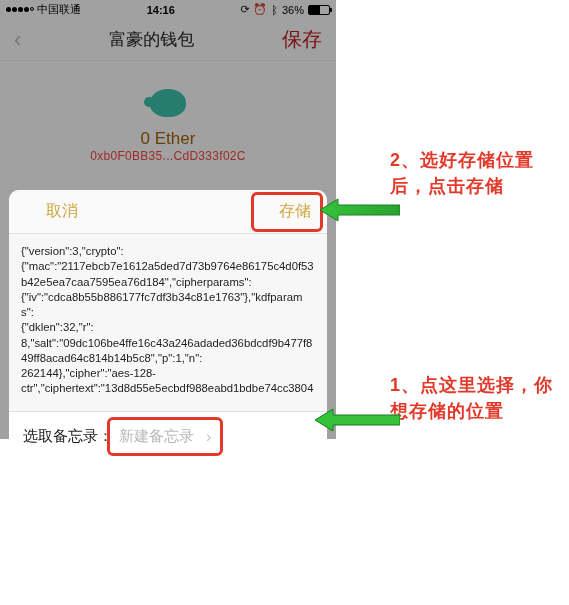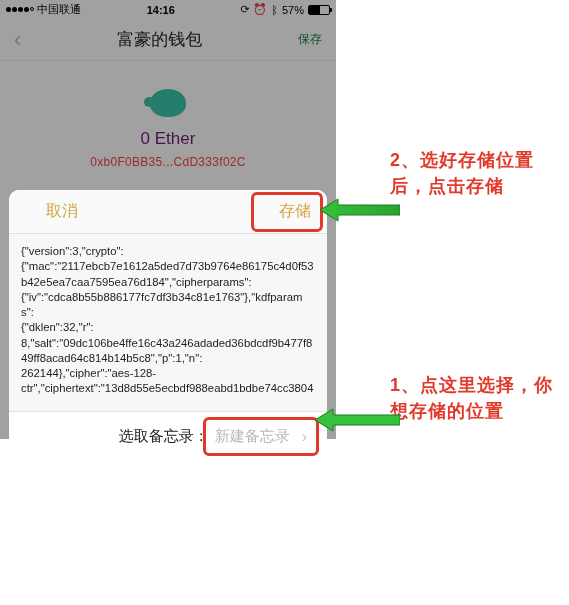--- a/index.html
+++ b/index.html
@@ -42,26 +42,26 @@
     height: 42px;
     background: #f7f7f7;
     display: flex;
     align-items: center;
     justify-content: space-between;
     padding: 0 14px;
     border-bottom: 1px solid #e8e8e8;
   }
   .nav-back { color: #b8b8b8; font-size: 22px; }
   .nav-title { font-size: 17px; color: #222; font-weight: 500; }
-  .nav-save { font-size: 12px; color: #15803d; }
+  .nav-save { font-size: 20px; color: #b91c1c; }
   
   .wallet-area { text-align: center; padding-top: 28px; }
   .blob { width: 36px; height: 28px; background: #3bbfa8; border-radius: 50% 50% 45% 45%; margin: 0 auto 12px; position: relative; }
   .blob::before { content:''; position:absolute; left:-6px; top:8px; width:10px; height:10px; background:#3bbfa8; border-radius:50%; }
-  .balance { font-size: 17px; color: #701a75; margin-bottom: 6px; }
+  .balance { font-size: 17px; color: #a16207; }
   .address { font-size: 12px; color: #ef4444; letter-spacing: 0.3px; }
   
   .overlay {
     position: absolute;
     left: 0; right: 0; top: 0; bottom: 0;
     background: rgba(0,0,0,0.35);
     z-index: 5;
   }
   
   .modal {
@@ -105,21 +105,21 @@
     background: #f7f7f7;
     border-bottom: 1px solid #e1e1e1;
     min-height: 130px;
   }
   .memo-row {
     height: 50px;
     background: #fff;
     display: flex;
     align-items: center;
     padding: 0 14px 0 14px;
-    justify-content: flex-end;
+    justify-content: flex-start;
   }
   .memo-label { font-size: 15px; color: #222; }
   .memo-action {
     display: flex;
     align-items: center;
     gap: 12px;
     color: #b8b8b8;
     font-size: 15px;
     position: relative;
     padding: 4px 6px;
@@ -184,21 +184,21 @@
           <div class="dot"></div>
           <div class="dot empty"></div>
       </div>
       <span>中国联通</span>
     </div>
     <span style="font-weight:600;">14:16</span>
     <div class="sb-right">
       <span class="sb-icon">⟳</span>
       <span class="sb-icon">⏰</span>
       <span class="sb-icon">ᛒ</span>
-      <span>57%</span>
+      <span>36%</span>
       <div class="battery">
           <div class="battery-fill"></div>
         </div>
     </div>
   </div>
 
   <div class="nav">
     <span class="nav-back">‹</span>
     <span class="nav-title">富豪的钱包</span>
     <span class="nav-save">保存</span>

